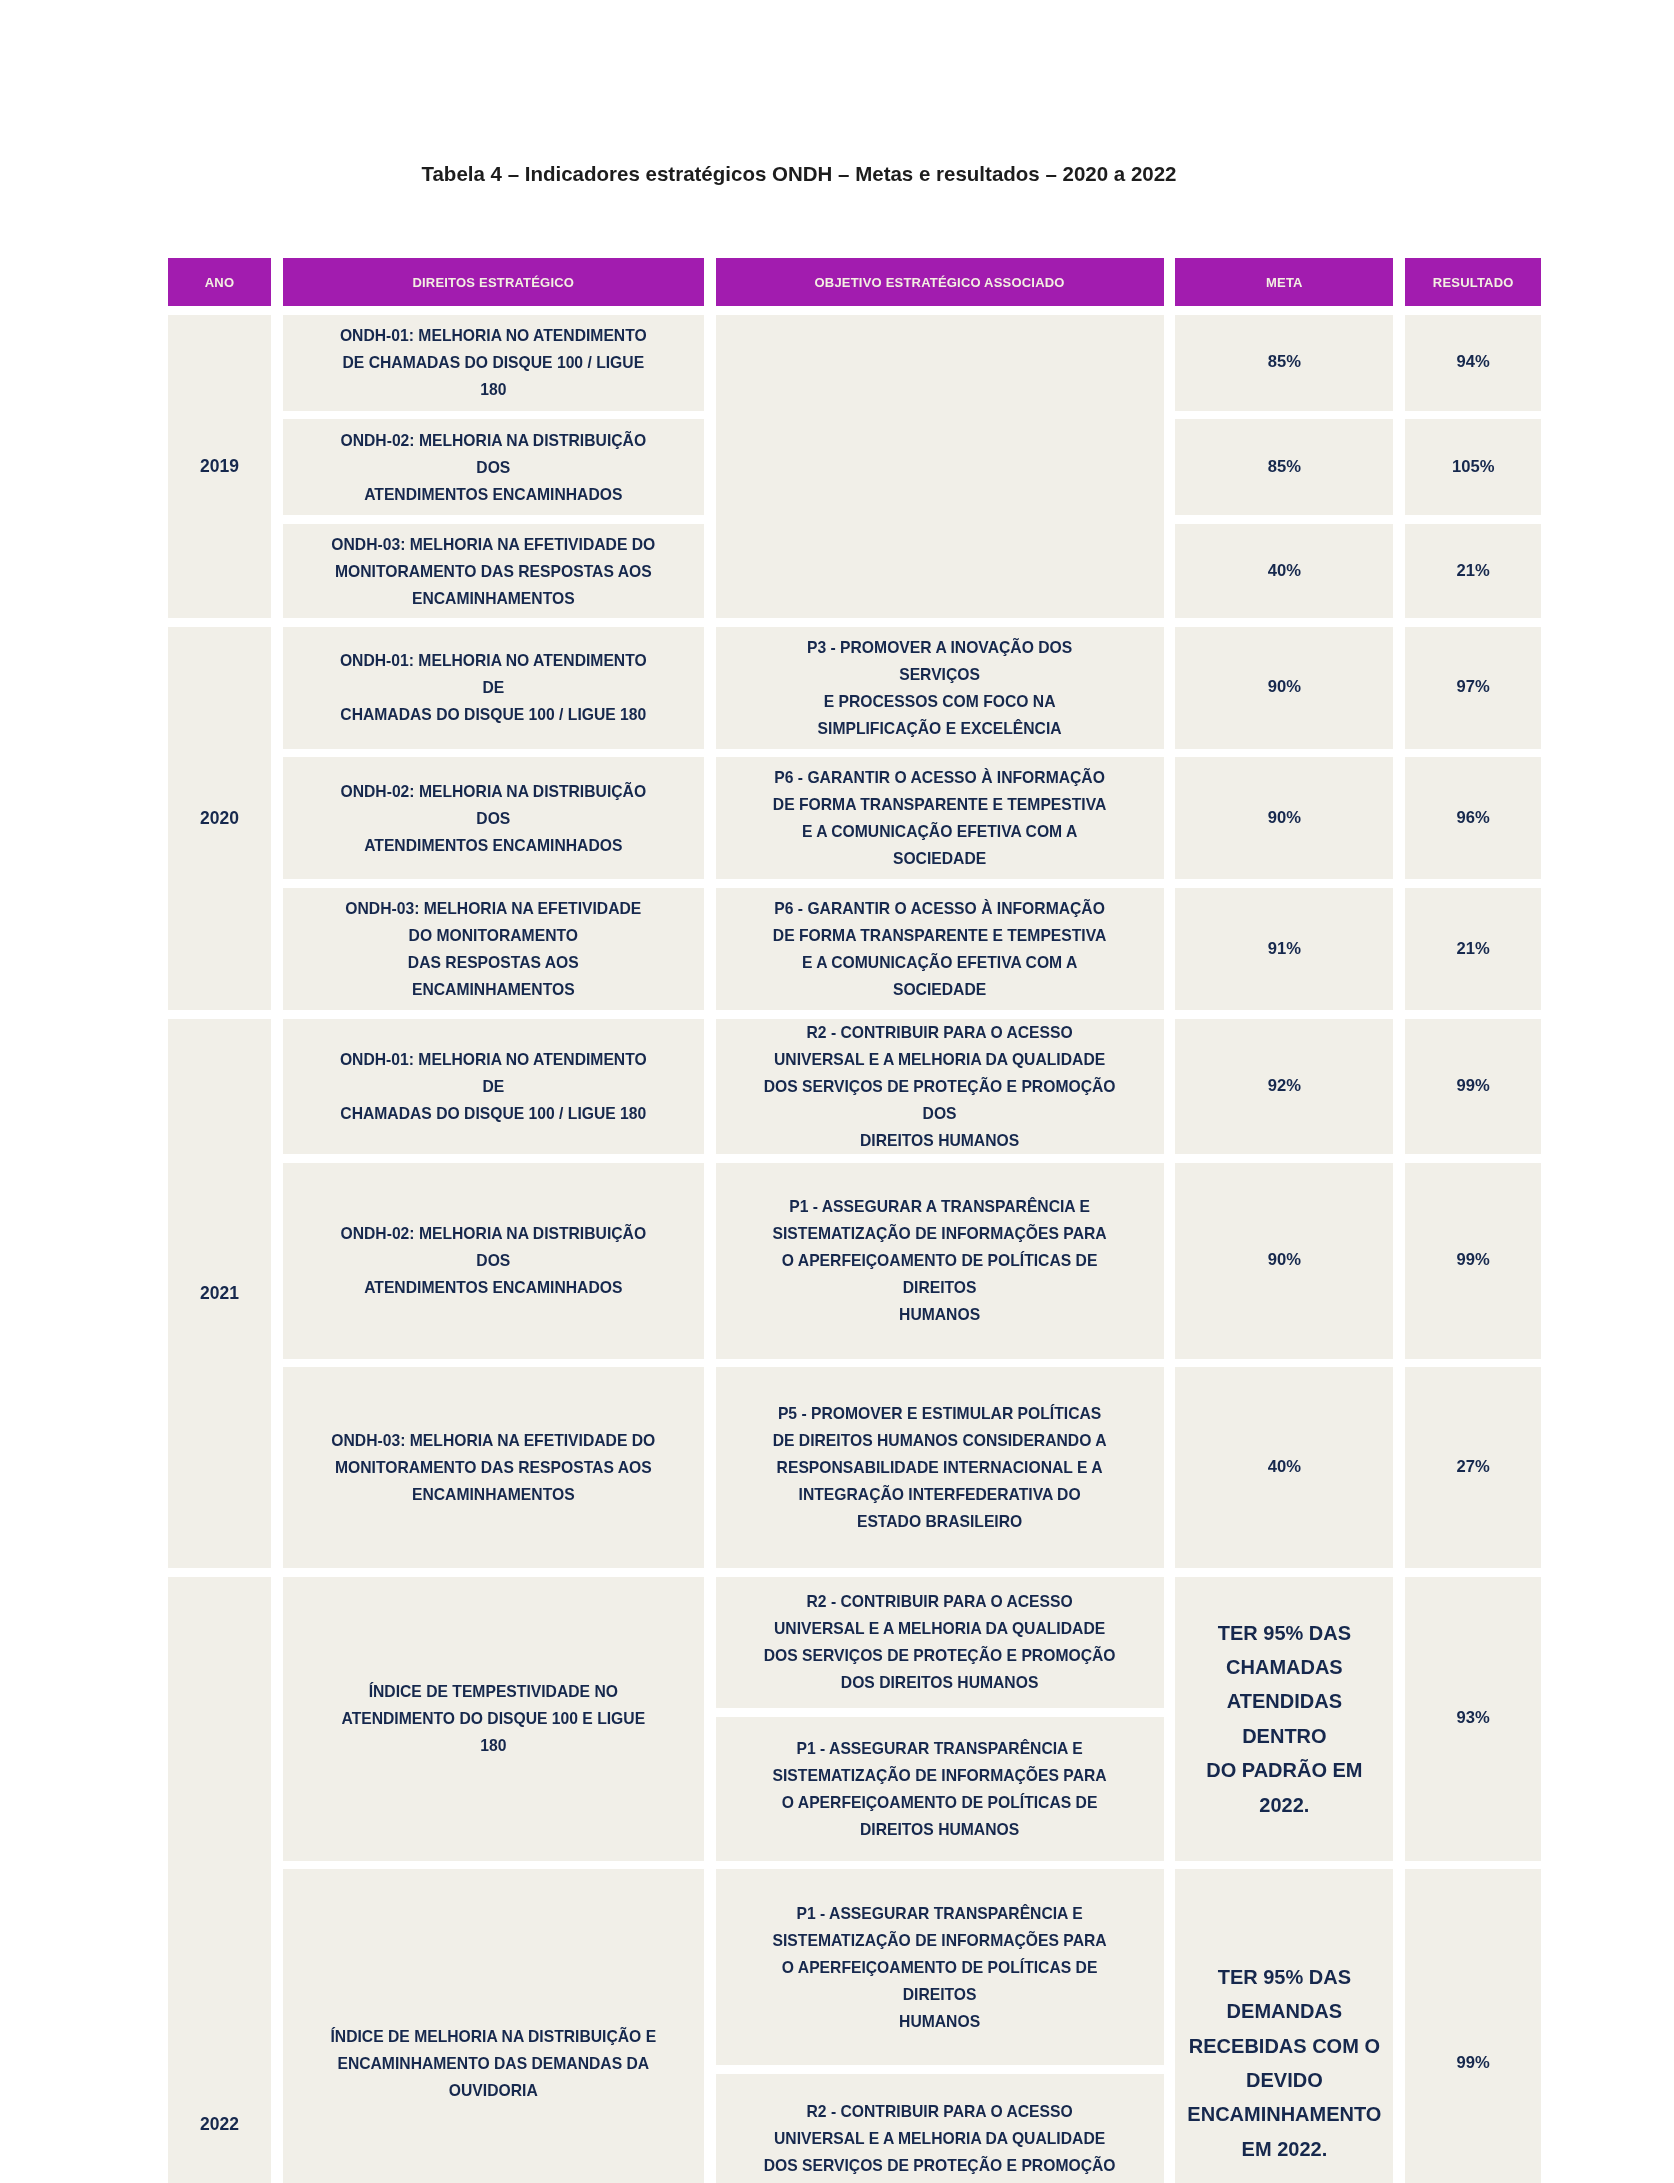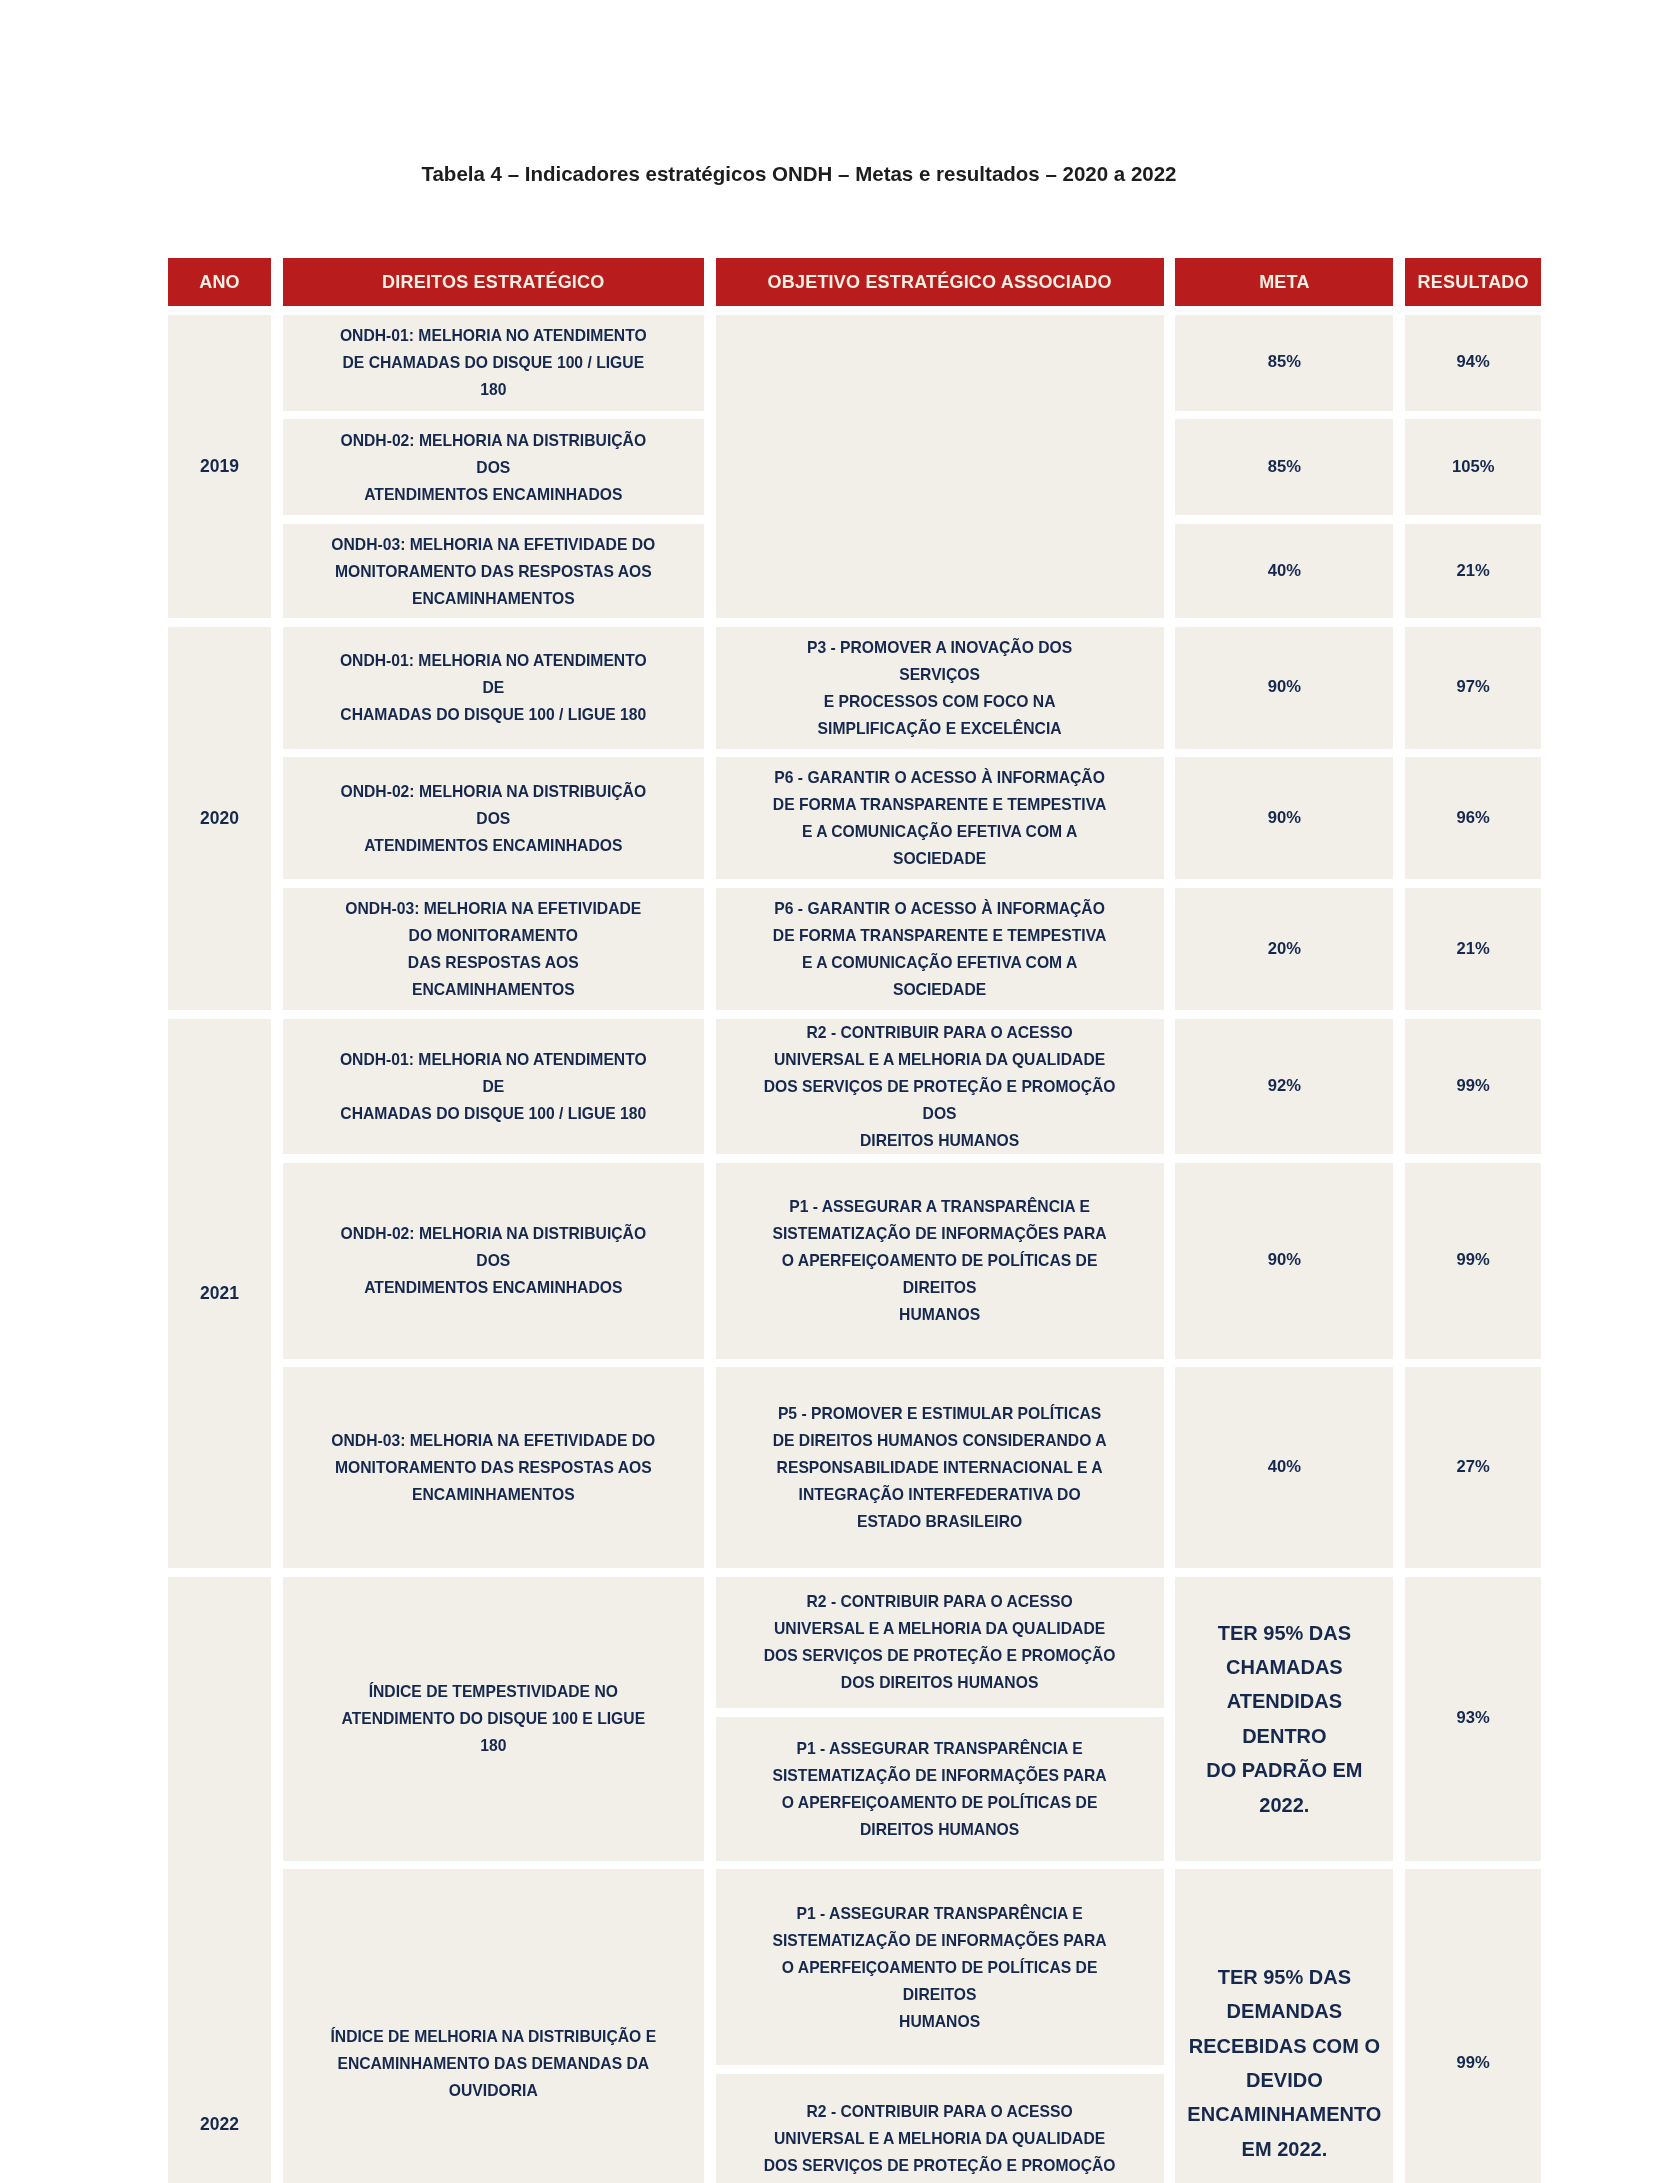--- a/index.html
+++ b/index.html
@@ -21,23 +21,23 @@
     column-gap:11.8px;row-gap:8.7px;
     background:#ffffff;
   }
   .c{
     background:#f1efe8;color:#16284d;
     display:flex;align-items:center;justify-content:center;
     text-align:center;font-weight:700;font-size:15.7px;line-height:1.72;
     white-space:pre-line;padding:0 7.9px;box-sizing:border-box;
   }
   .h{
-    background:#b91c1c;color:#f3efe2;
+    background:#a21caf;color:#f3efe2;
     display:flex;align-items:center;justify-content:center;
-    text-align:center;font-weight:700;font-size:18px;letter-spacing:0.2px;
+    text-align:center;font-weight:700;font-size:13px;letter-spacing:0.2px;
     white-space:pre-line;padding:0 4.4px;box-sizing:border-box;
   }
   .year{font-size:17.5px;}
   .pct{font-size:16.6px;}
   .meta{font-size:20px;}
 </style>
 </head>
 <body>
 
 <div class="page">
@@ -96,21 +96,21 @@
     <div class="c pct" style="grid-area:6/5/7/6">96%</div>
 
     <div class="c" style="grid-area:7/2/8/3">ONDH-03: MELHORIA NA EFETIVIDADE
 DO MONITORAMENTO
 DAS RESPOSTAS AOS
 ENCAMINHAMENTOS</div>
     <div class="c" style="grid-area:7/3/8/4">P6 - GARANTIR O ACESSO À INFORMAÇÃO
 DE FORMA TRANSPARENTE E TEMPESTIVA
 E A COMUNICAÇÃO EFETIVA COM A
 SOCIEDADE</div>
-    <div class="c pct" style="grid-area:7/4/8/5">20%</div>
+    <div class="c pct" style="grid-area:7/4/8/5">91%</div>
     <div class="c pct" style="grid-area:7/5/8/6">21%</div>
 
     <div class="c year" style="grid-area:8/1/11/2">2021</div>
 
     <div class="c" style="grid-area:8/2/9/3">ONDH-01: MELHORIA NO ATENDIMENTO
 DE
 CHAMADAS DO DISQUE 100 / LIGUE 180</div>
     <div class="c" style="grid-area:8/3/9/4">R2 - CONTRIBUIR PARA O ACESSO
 UNIVERSAL E A MELHORIA DA QUALIDADE
 DOS SERVIÇOS DE PROTEÇÃO E PROMOÇÃO

